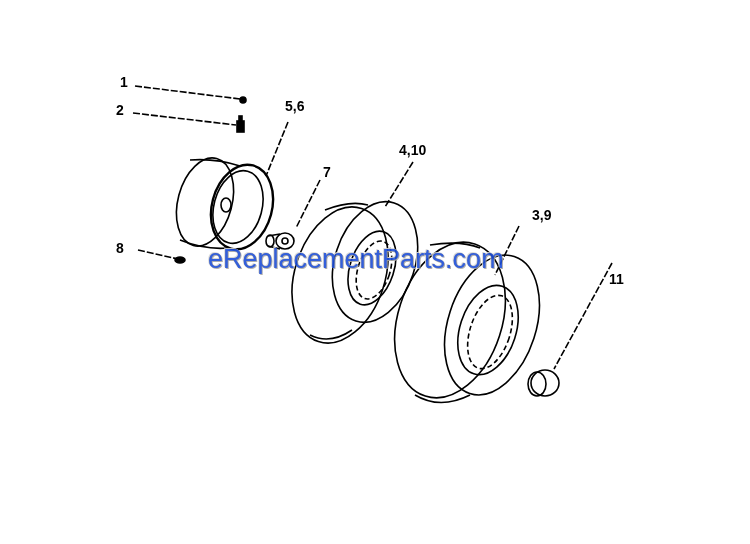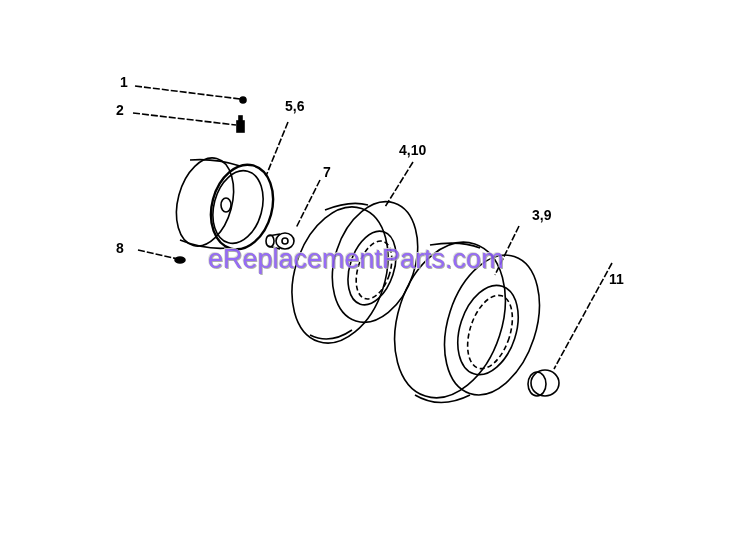--- a/index.html
+++ b/index.html
@@ -1,19 +1,19 @@
 <!DOCTYPE html>
 <html><head>
 <meta charset="utf-8">
 <style>
   html, body { margin:0; padding:0; background:#ffffff; }
   .canvas { position:relative; width:750px; height:544px; background:#ffffff; overflow:hidden; font-family:"Liberation Sans", sans-serif; }
   svg { position:absolute; left:0; top:0; }
   .lbl { position:absolute; font-weight:bold; font-size:14px; color:#000; font-family:"Liberation Sans", sans-serif; }
-  .wm { position:absolute; left:208px; top:244px; font-size:27px; color:#8b5cf6; font-family:"Liberation Sans", sans-serif; letter-spacing:0px;
+  .wm { position:absolute; left:208px; top:244px; font-size:27px; color:#1d4ed8; font-family:"Liberation Sans", sans-serif; letter-spacing:0px;
         text-shadow: 0 0 1px #888, 1px 1px 0 #aaa, -1px -1px 0 #ddd; opacity:0.9; }
 </style>
 </head>
 <body>
 
 <div class="canvas">
   <svg width="750" height="544" viewBox="0 0 750 544">
     <g stroke="#000" fill="none" stroke-width="1.6">
 
       <line x1="135" y1="86" x2="240" y2="99" stroke-dasharray="7,2"></line>

